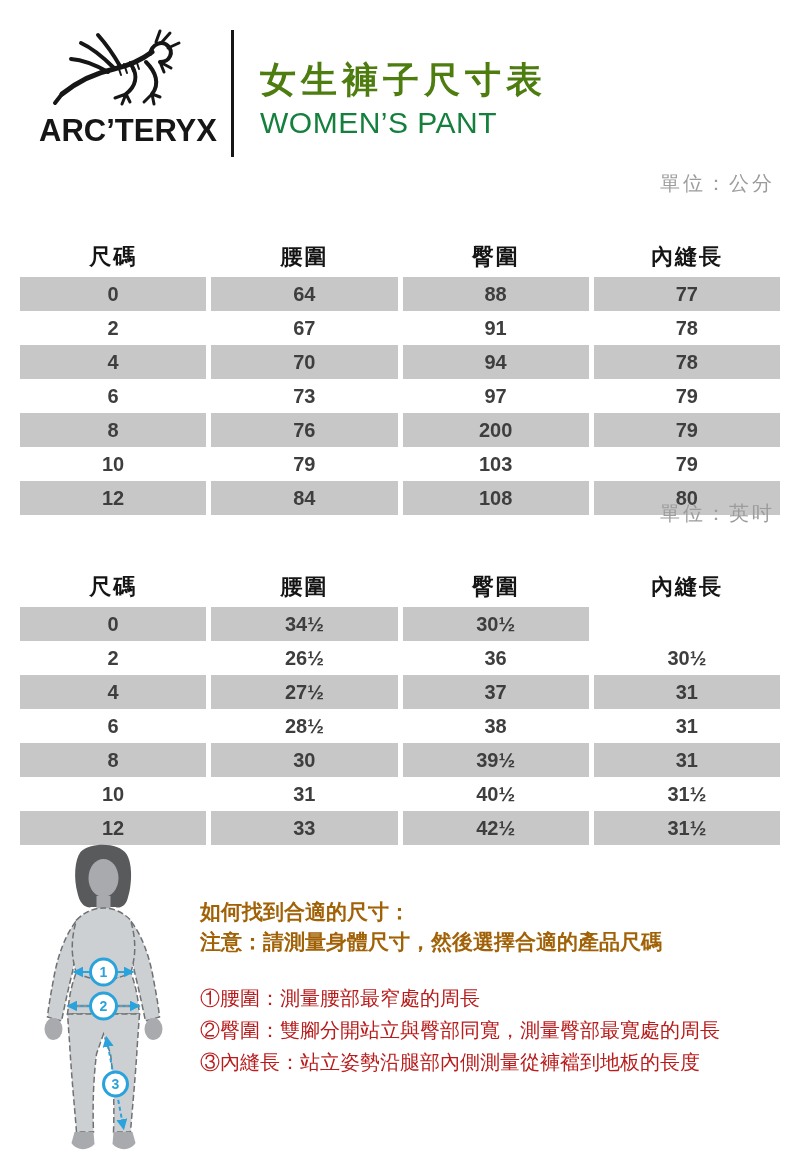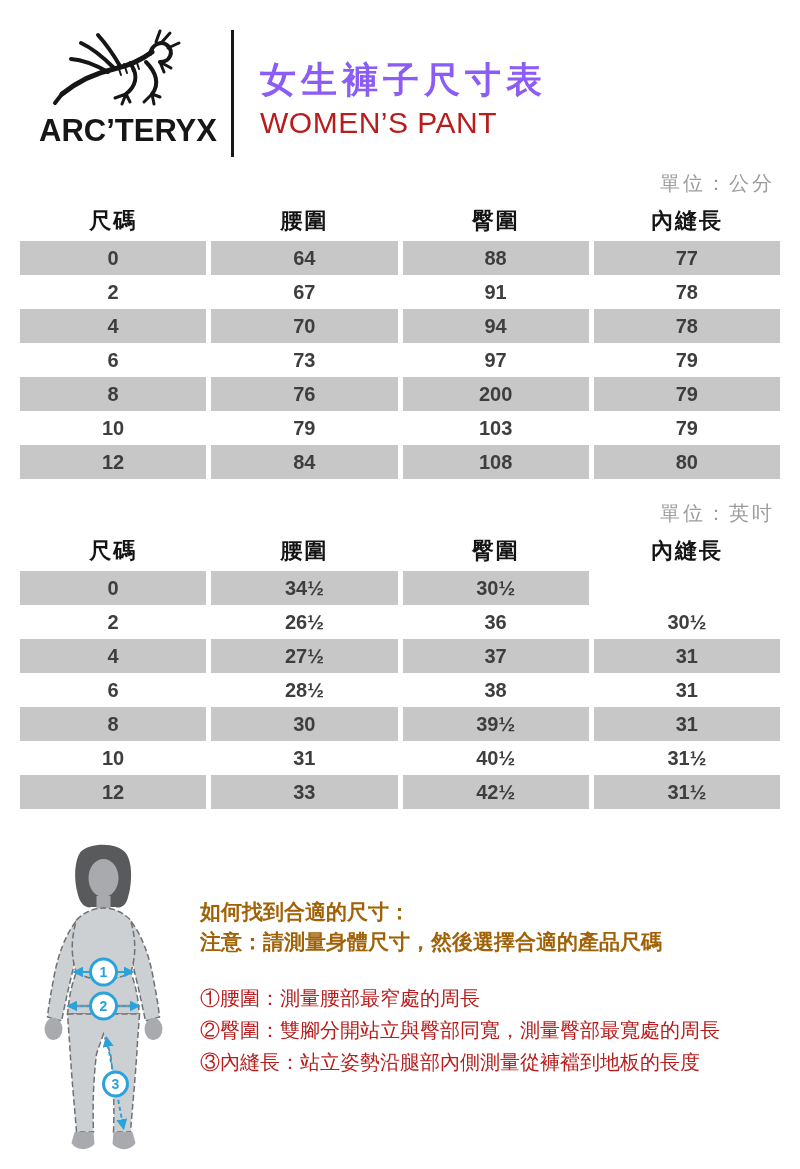--- a/index.html
+++ b/index.html
@@ -11,36 +11,36 @@
 
   
   .logo-svg { position:absolute; left:48px; top:22px; width:160px; height:100px; }
   .wordmark {
     position:absolute; left:28px; top:113px; width:200px; text-align:center;
     font-size:31px; font-weight:bold; color:#161616; letter-spacing:0px; white-space:nowrap;
   }
   .header-divider { position:absolute; left:231px; top:30px; width:3px; height:127px; background:#161616; }
   .title-zh {
     position:absolute; left:260px; top:56px; font-size:36px; font-weight:bold;
-    color:#8b5cf6; letter-spacing:5px; white-space:nowrap;
+    color:#4d7c0f; letter-spacing:5px; white-space:nowrap;
   }
   .title-en {
     position:absolute; left:260px; top:106px; font-size:30px; font-weight:500;
-    color:#b91c1c; letter-spacing:0.5px; white-space:nowrap;
+    color:#15803d; letter-spacing:0.5px; white-space:nowrap;
   }
 
   
   .unit-label {
     position:absolute; right:25px; width:300px; text-align:right;
     font-size:20px; color:#9c9c9c; letter-spacing:3px;
   }
   #unit-cm   { top:170px; }
   #unit-inch { top:500px; }
 
-  .size-table { position:absolute; left:20px; width:760px; }
+  .size-table { position:absolute; left:20px; width:760px;margin-top:36px; }
   #table-cm   { top:201px; }
   #table-inch { top:531px; }
 
   .thead, .tr {
     display:grid; grid-template-columns:repeat(4,1fr); column-gap:5px;
   }
   .thead { height:40px; align-items:center; }
   .th {
     text-align:center; font-size:22px; font-weight:bold; color:#141414; letter-spacing:2px;
   }

